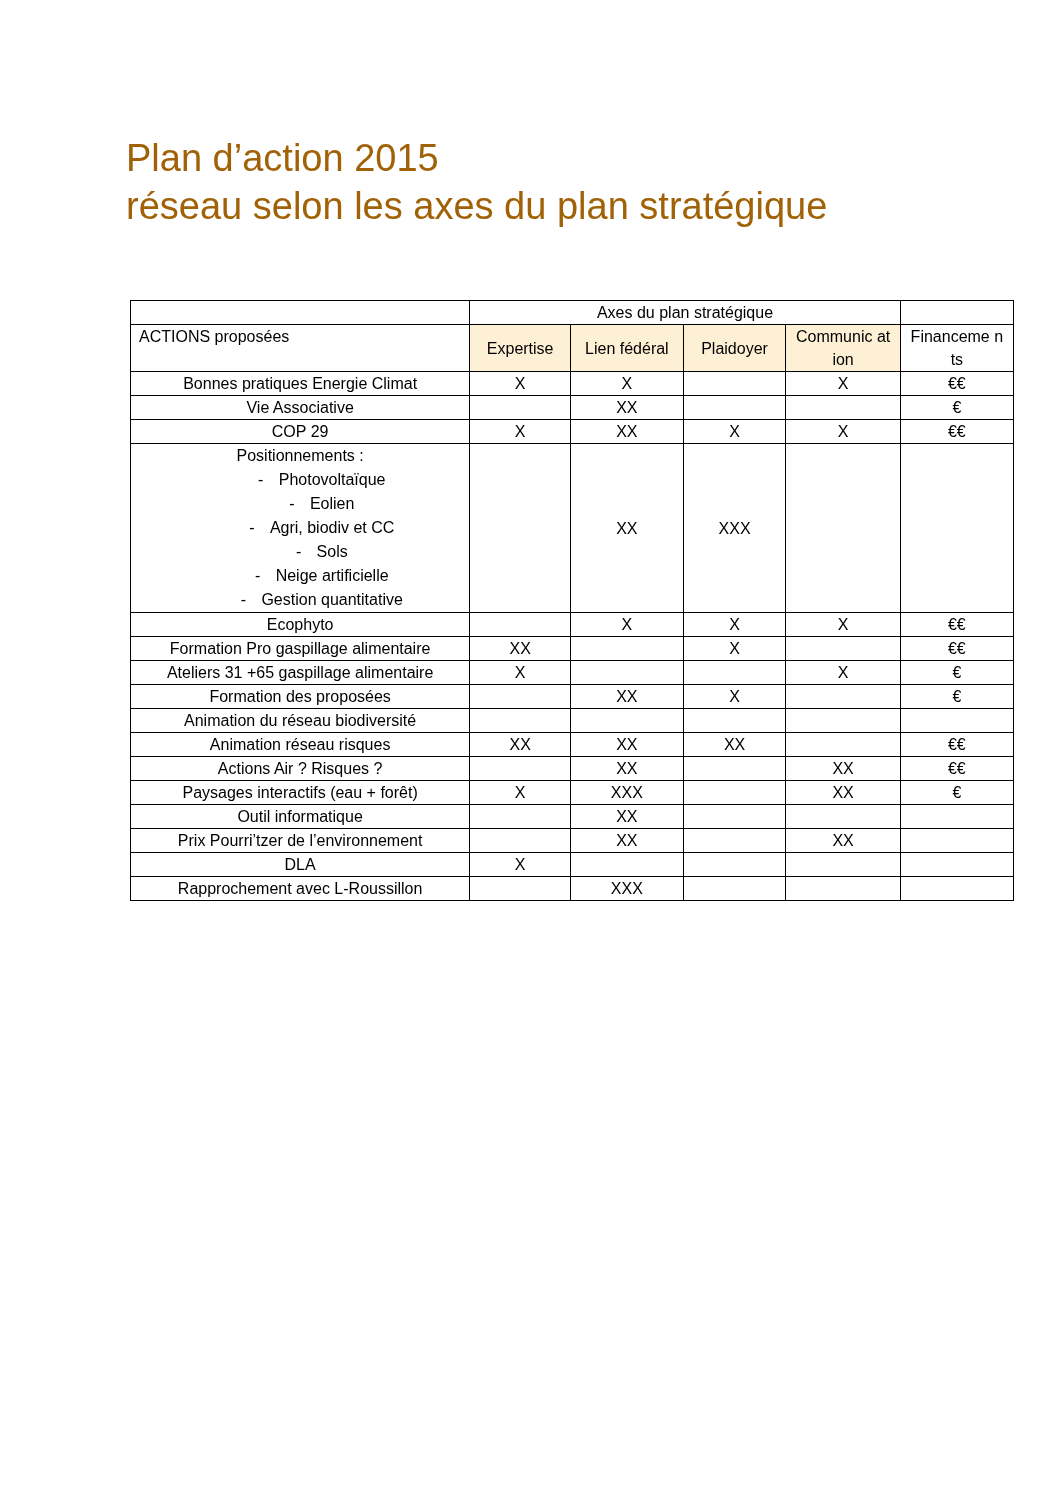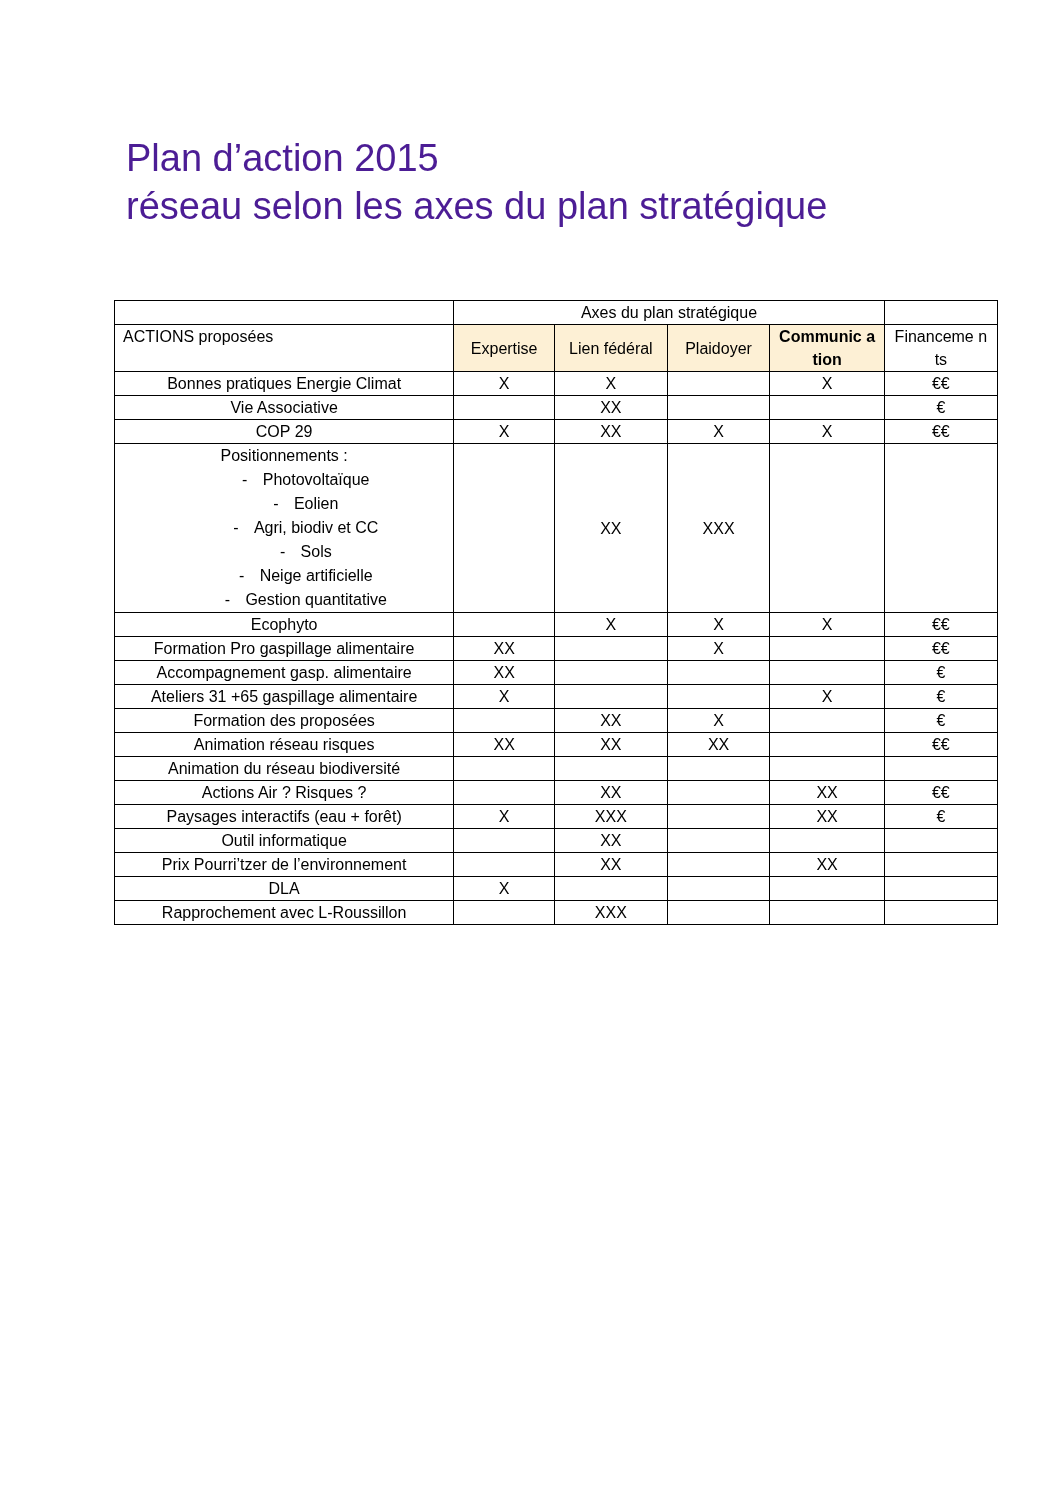--- a/index.html
+++ b/index.html
@@ -1,18 +1,18 @@
 <!DOCTYPE html>
 <html><head>
 <meta charset="utf-8">
 <style>
   html, body { margin: 0; padding: 0; background: #ffffff; }
   body { width: 1058px; height: 1497px; position: relative; font-family: "Liberation Sans", sans-serif; color: #000; }
-  .title { position: absolute; left: 126px; top: 134px; font-size: 38px; line-height: 48px; font-weight: normal; margin: 0; color: #4c1d95; font-family: "Liberation Sans", sans-serif; }
-  table.plan { position: absolute; left: 114px; top: 300px; width: 884px; border-collapse: collapse; font-size: 16px; }
+  .title { position: absolute; left: 126px; top: 134px; font-size: 38px; line-height: 48px; font-weight: normal; margin: 0; color: #a16207; font-family: "Liberation Sans", sans-serif; }
+  table.plan { position: absolute; left: 130px; top: 300px; width: 884px; border-collapse: collapse; font-size: 16px; }
   table.plan td, table.plan th { border: 1.5px solid #000; padding: 0 8px; height: 23px; line-height: 23px; font-weight: normal; }
   table.plan th { font-size: 16px; }
   .c-act { width: 324px; text-align: center; }
   .c-ax { text-align: center; }
   .c-fin { width: 97px; text-align: center; }
   .axhead { background: #fdf0d5; text-align: center; vertical-align: middle; line-height: 24px; }
   .finhead { text-align: center; line-height: 24px; }
   .acthead { vertical-align: top; text-align: left; padding-top: 2px; }
   td.mark { text-align: center; font-weight: normal; }
   ul.sub { list-style: none; margin: 0; padding: 0 0 0 28px; }
@@ -34,21 +34,21 @@
     <tr>
       <th class="c-act"></th>
       <th colspan="4" class="c-ax">Axes du plan stratégique</th>
       <th class="c-fin"></th>
     </tr>
     <tr>
       <th class="c-act acthead">ACTIONS proposées</th>
       <th class="axhead" style="width:84px">Expertise</th>
       <th class="axhead" style="width:96px">Lien fédéral</th>
       <th class="axhead" style="width:86px">Plaidoyer</th>
-      <th class="axhead" style="width:98px; word-break: break-all; font-weight: bold;">Communic ation</th>
+      <th class="axhead" style="width:98px; word-break: break-all;">Communic ation</th>
       <th class="c-fin finhead" style="word-break: break-all;">Financeme nts</th>
     </tr>
   </thead>
   <tbody id="rows">
       <tr>
         <td class="c-act">Bonnes pratiques Energie Climat</td>
         <td class="mark">X</td>
         <td class="mark">X</td>
         <td class="mark"></td>
         <td class="mark">X</td>
@@ -98,58 +98,50 @@
       </tr>
       <tr>
         <td class="c-act">Formation Pro gaspillage alimentaire</td>
         <td class="mark">XX</td>
         <td class="mark"></td>
         <td class="mark">X</td>
         <td class="mark"></td>
         <td class="mark">€€</td>
       </tr>
       <tr>
-        <td class="c-act">Accompagnement gasp. alimentaire</td>
-        <td class="mark">XX</td>
-        <td class="mark"></td>
-        <td class="mark"></td>
-        <td class="mark"></td>
-        <td class="mark">€</td>
-      </tr>
-      <tr>
         <td class="c-act">Ateliers 31 +65 gaspillage alimentaire</td>
         <td class="mark">X</td>
         <td class="mark"></td>
         <td class="mark"></td>
         <td class="mark">X</td>
         <td class="mark">€</td>
       </tr>
       <tr>
         <td class="c-act">Formation des proposées</td>
         <td class="mark"></td>
         <td class="mark">XX</td>
         <td class="mark">X</td>
         <td class="mark"></td>
         <td class="mark">€</td>
       </tr>
       <tr>
+        <td class="c-act">Animation du réseau biodiversité</td>
+        <td class="mark"></td>
+        <td class="mark"></td>
+        <td class="mark"></td>
+        <td class="mark"></td>
+        <td class="mark"></td>
+      </tr>
+      <tr>
         <td class="c-act">Animation réseau risques</td>
         <td class="mark">XX</td>
         <td class="mark">XX</td>
         <td class="mark">XX</td>
         <td class="mark"></td>
         <td class="mark">€€</td>
-      </tr>
-      <tr>
-        <td class="c-act">Animation du réseau biodiversité</td>
-        <td class="mark"></td>
-        <td class="mark"></td>
-        <td class="mark"></td>
-        <td class="mark"></td>
-        <td class="mark"></td>
       </tr>
       <tr>
         <td class="c-act">Actions Air ? Risques ?</td>
         <td class="mark"></td>
         <td class="mark">XX</td>
         <td class="mark"></td>
         <td class="mark">XX</td>
         <td class="mark">€€</td>
       </tr>
       <tr>

